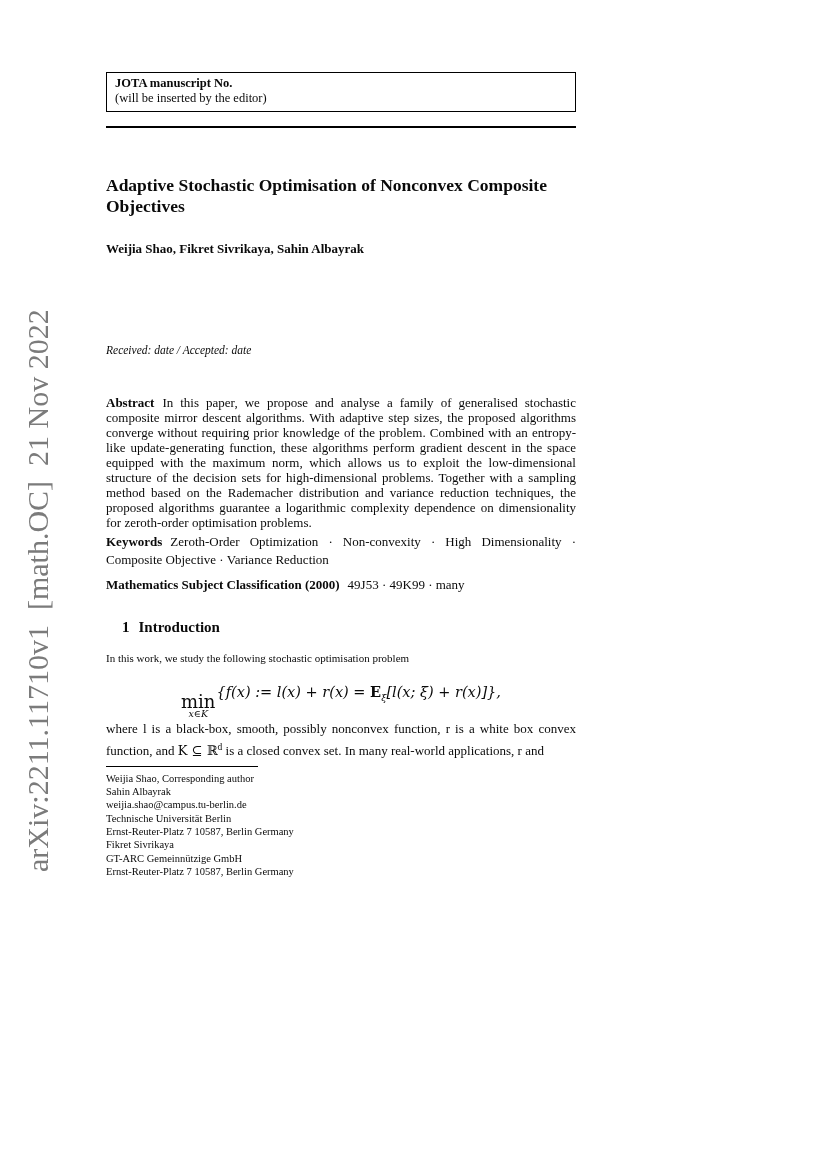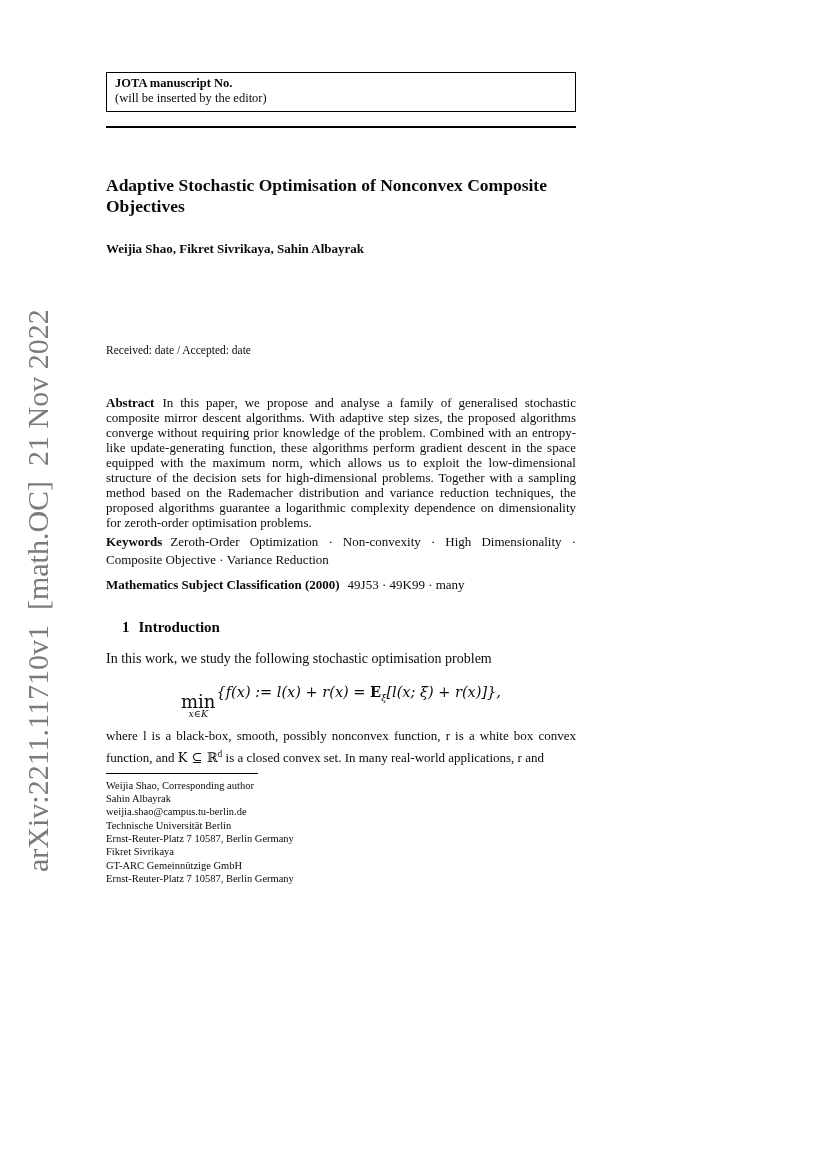--- a/index.html
+++ b/index.html
@@ -60,20 +60,21 @@
     margin-top: 24px;
     font-size: 13px;
     font-weight: bold;
     line-height: 16px;
   }
 
   .dates {
     margin-top: 86px;
     font-size: 11.5px;
     line-height: 14px;
+    font-style: italic;
   }
 
   p { margin: 0; }
 
   .abstract {
     margin-top: 38px;
     font-size: 13px;
     line-height: 15px;
     text-align: justify;
   }
@@ -95,21 +96,21 @@
   .sec {
     margin: 26px 0 0 16px;
     font-size: 15px;
     line-height: 16px;
     font-weight: bold;
   }
   .sec .sec-num { margin-right: 9px; }
 
   .lead {
     margin-top: 14px;
-    font-size: 14px;
+    font-size: 11px;
     line-height: 19px;
   }
 
   .equation {
     margin-top: 8px;
     text-align: center;
     font-size: 14.5px;
     line-height: 17px;
     font-family: "DejaVu Serif", "DejaVu Sans", serif;
   }
@@ -122,21 +123,21 @@
   }
   .min-op { font-size: 18px; line-height: 15px; margin-top: 18px; }
   .min-sub { font-size: 9.5px; line-height: 10px; font-style: italic; }
   .mi { font-style: italic; }
   .bb { font-weight: bold; }
   .equation sub, .para2 sup {
     font-size: 9.5px;
   }
 
   .para2 {
-    margin-top: 7px;
+    margin-top: 0;
     font-size: 13px;
     line-height: 19px;
     text-align: justify;
   }
   .mathsym { font-family: "DejaVu Serif", "DejaVu Sans", serif; }
 
   .fn-rule {
     margin-top: 5px;
     width: 152px;
     height: 1px;

